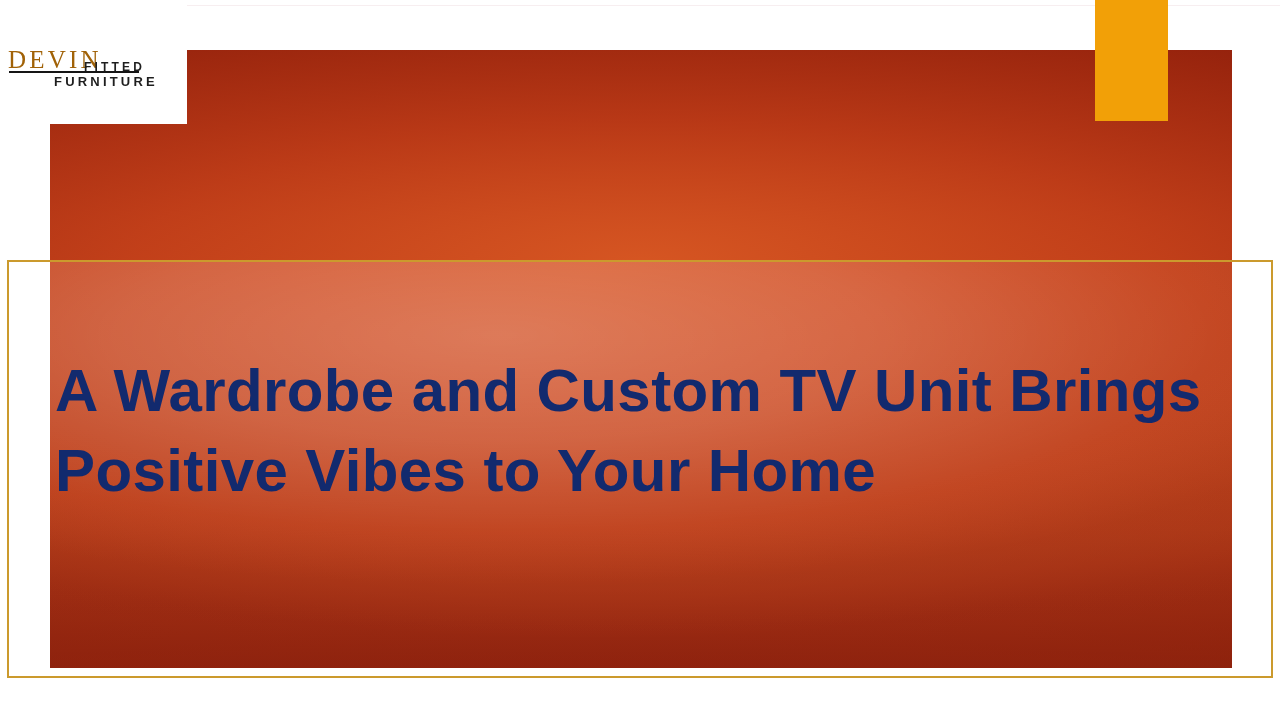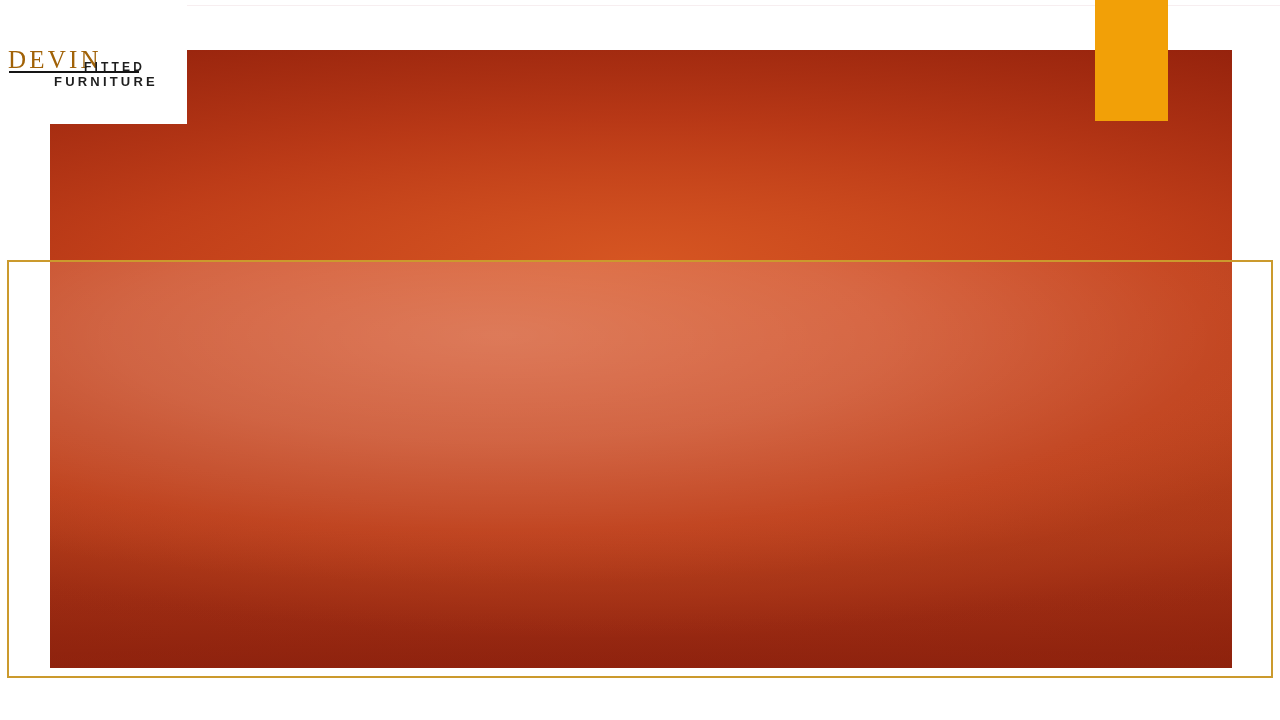--- a/index.html
+++ b/index.html
@@ -195,14 +195,15 @@
     <div class="logo-inner">
       <div class="logo-word">DEVIN</div>
       <div class="logo-rule"></div>
       <div class="logo-sub1">FITTED</div>
       <div class="logo-sub2">FURNITURE</div>
     </div>
   </div>
 
   <div class="gold-frame"></div>
 
+  <h1 class="headline">A Wardrobe and Custom TV Unit Brings Positive Vibes to Your Home</h1>
 
 </div>
 
 </body></html>

